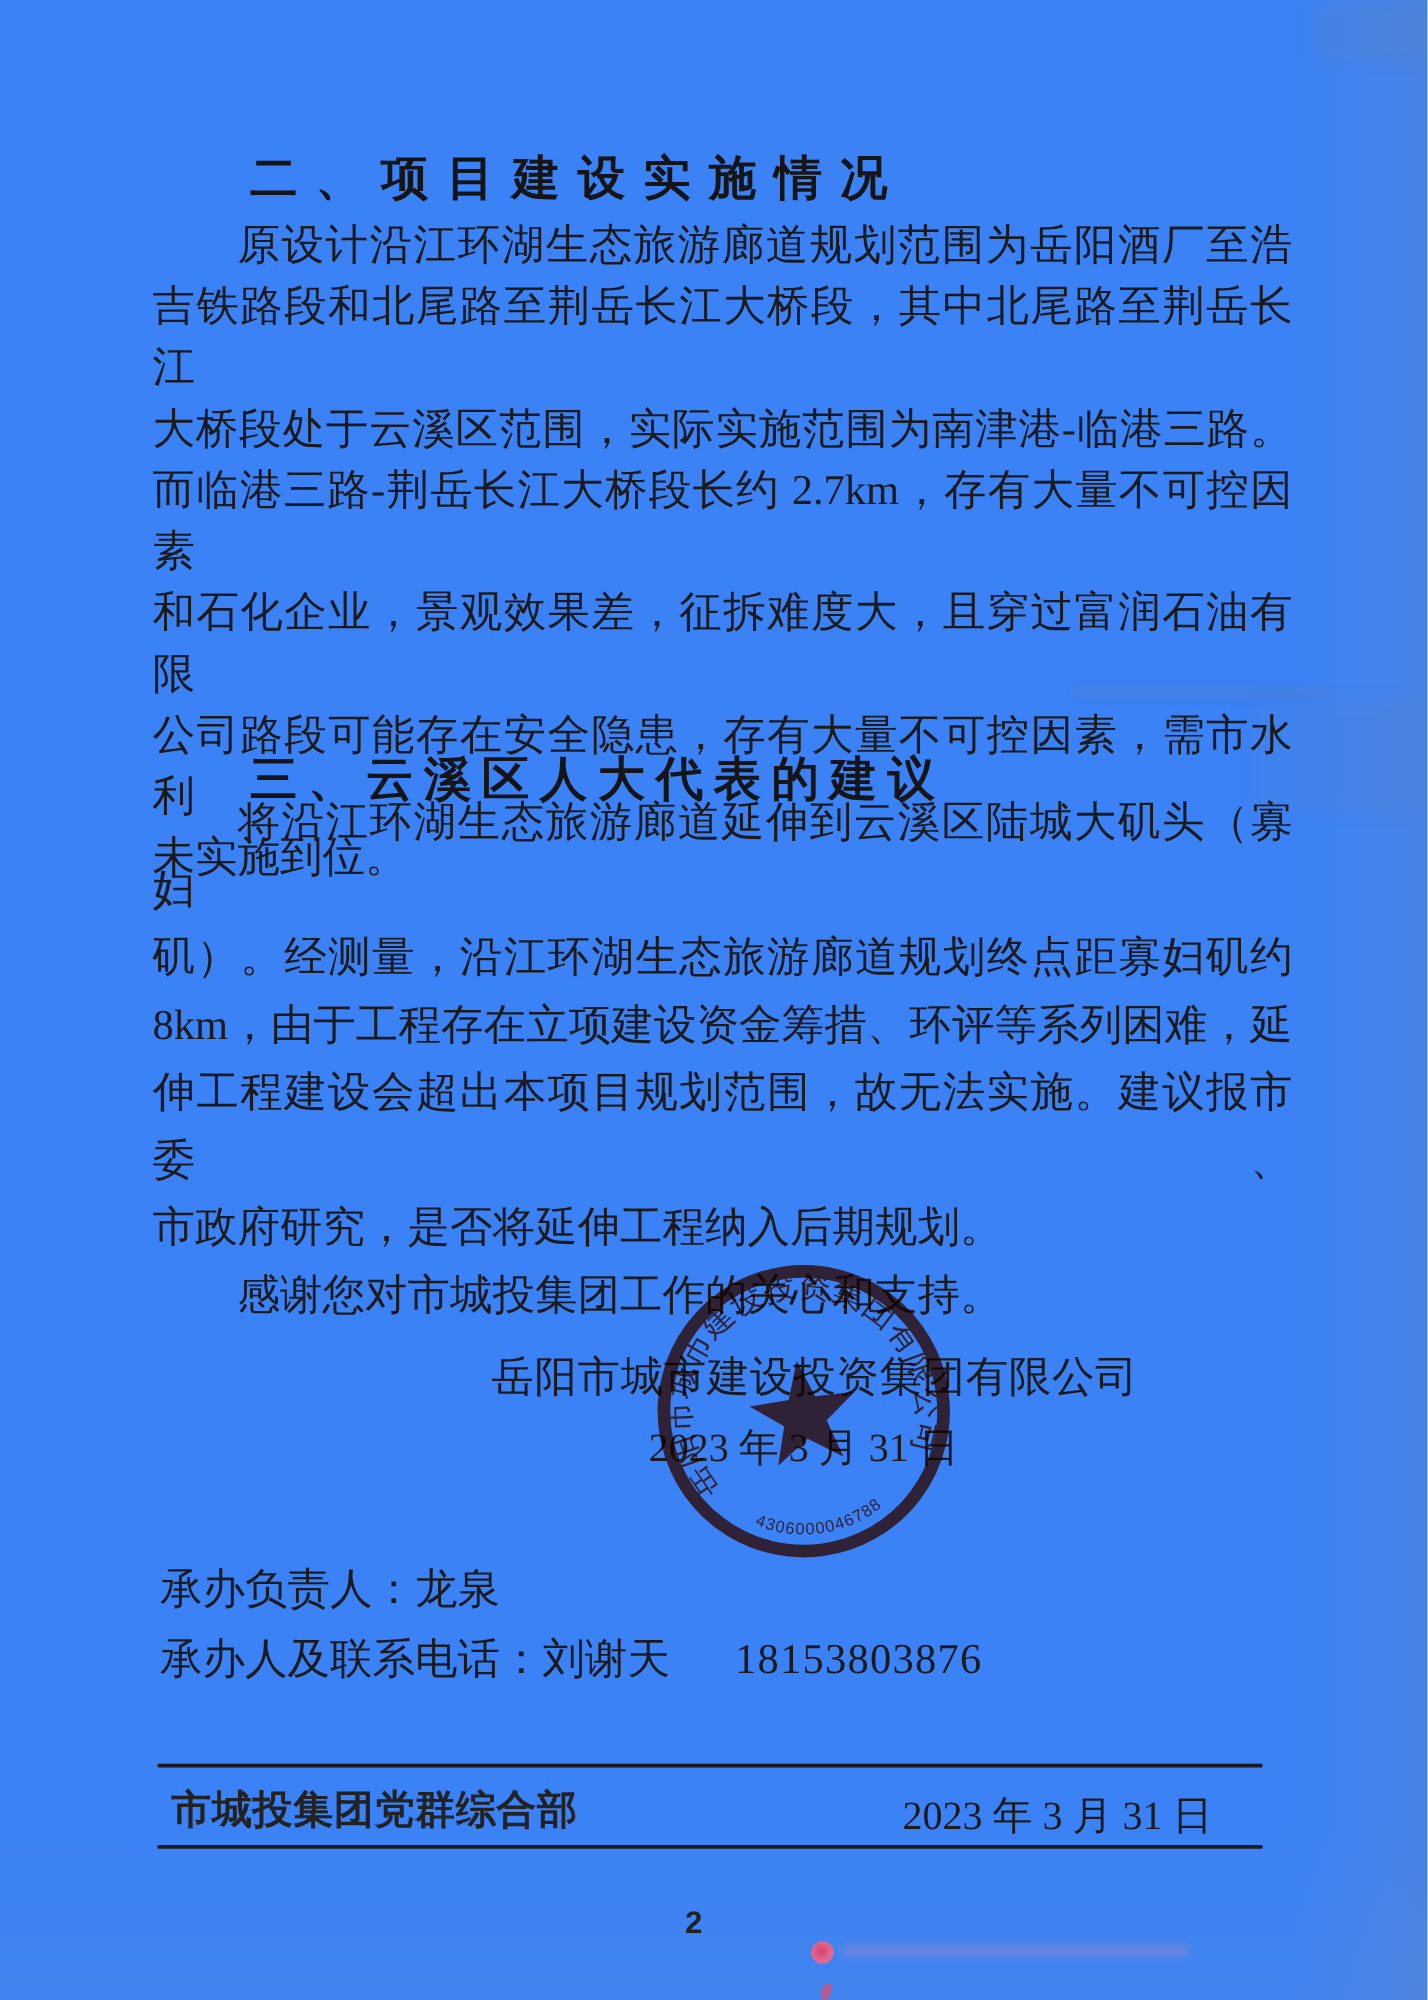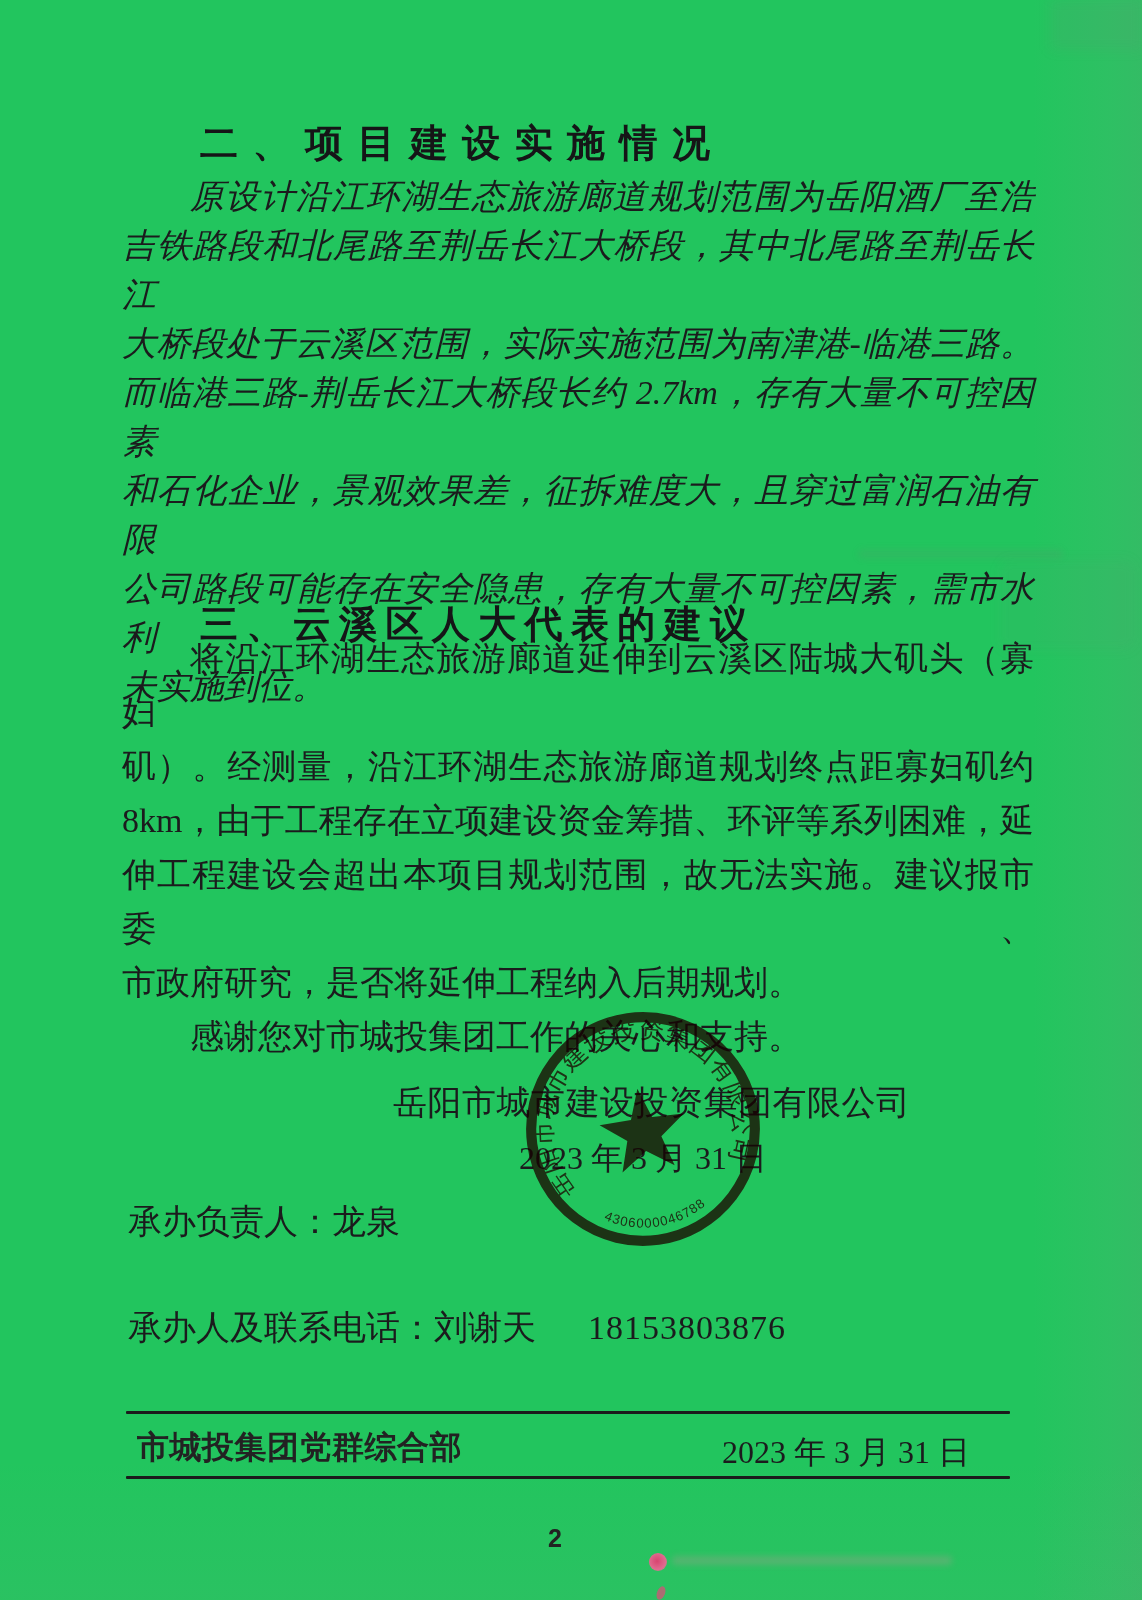--- a/index.html
+++ b/index.html
@@ -1,18 +1,18 @@
 <!DOCTYPE html>
 <html><head>
 <meta charset="utf-8">
 <style>
   html,body{margin:0;padding:0;background:#e8e8e6;}
   .page{
     position:relative;width:1142px;height:1600px;margin:0 auto;
-    background:#22c55e;overflow:hidden;
+    background:#3b82f6;overflow:hidden;
     font-family:"Liberation Serif", serif;color:#1b1b1d;
   }
   
   .shade-right{position:absolute;top:0;right:0;width:110px;height:1600px;
     background:linear-gradient(to right, rgba(150,150,145,0) 0%, rgba(150,150,145,0.10) 70%, rgba(140,140,135,0.16) 100%);}
   .shade-bottom{position:absolute;left:0;bottom:0;width:1142px;height:140px;
     background:linear-gradient(to bottom, rgba(150,150,145,0) 0%, rgba(150,150,145,0.07) 100%);}
   .smudge-a{position:absolute;left:858px;top:549px;width:205px;height:10px;
     background:rgba(120,120,118,0.13);filter:blur(3px);border-radius:5px;}
   .smudge-b{position:absolute;left:1000px;top:560px;width:135px;height:90px;
@@ -23,37 +23,37 @@
   .h-sec{
     position:absolute;left:200px;
     font-family:"Liberation Sans", sans-serif;font-weight:700;
     font-size:38px;line-height:42px;color:#151517;white-space:nowrap;
   }
   #h2{top:122px;letter-spacing:0.38em;}
   #h3{top:603px;letter-spacing:0.22em;}
 
   .para{position:absolute;left:122px;width:912px;font-size:34px;}
   #p1{top:172px;}
-  #p1 .bl{line-height:49px;font-style:italic;}
+  #p1 .bl{line-height:49px;}
   #p2{top:632px;}
   #p2 .bl{line-height:54px;}
   .bl{height:auto;white-space:nowrap;}
   .bl.j{white-space:normal;text-align:justify;text-align-last:justify;}
   .bl.ind{text-indent:2em;}
 
   .sig-company{position:absolute;left:393px;top:1083px;width:510px;
     font-size:34px;line-height:40px;white-space:nowrap;letter-spacing:0.5px;}
   .sig-date{position:absolute;left:513px;top:1138px;width:260px;text-align:center;
     font-size:32px;line-height:40px;white-space:nowrap;}
 
   .stamp{position:absolute;left:521px;top:1006px;width:244px;height:246px;
     transform:rotate(-8deg);mix-blend-mode:multiply;opacity:0.92;}
 
   .contact{position:absolute;left:128px;font-size:34px;line-height:44px;white-space:nowrap;}
-  #contact1{top:1202px;font-family:Liberation Mono, monospace;}
+  #contact1{top:1250px;}
   #contact2{top:1306px;}
   #contact2 .phone{margin-left:52px;letter-spacing:1px;}
 
   .rule{position:absolute;left:126px;width:884px;height:3px;background:#1b1b1c;border-radius:1px;}
   #rule1{top:1411px;}
   #rule2{top:1476px;}
   .footer-dept{position:absolute;left:137px;top:1430px;
     font-family:Liberation Mono, monospace;font-weight:600;
     font-size:32px;line-height:40px;letter-spacing:0.5px;white-space:nowrap;color:#222;}
   .footer-date{position:absolute;left:722px;top:1432px;font-size:32px;line-height:40px;white-space:nowrap;}

